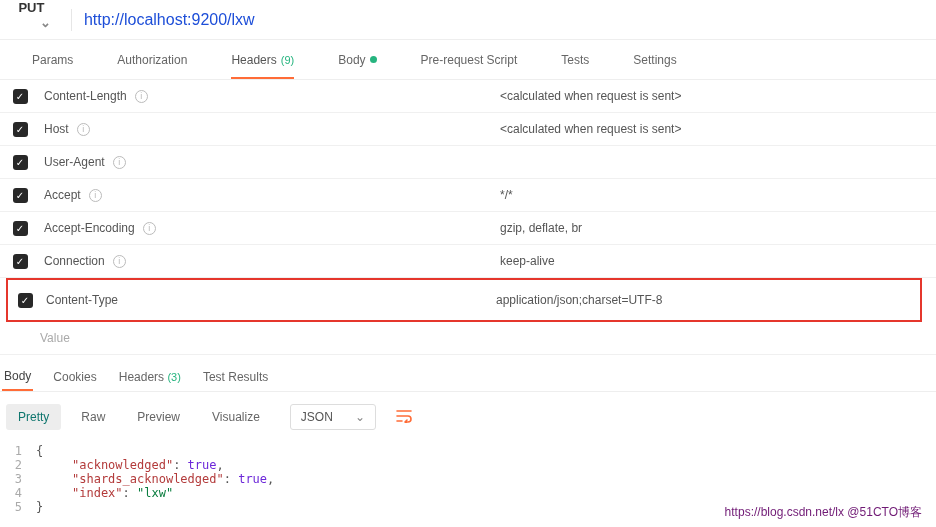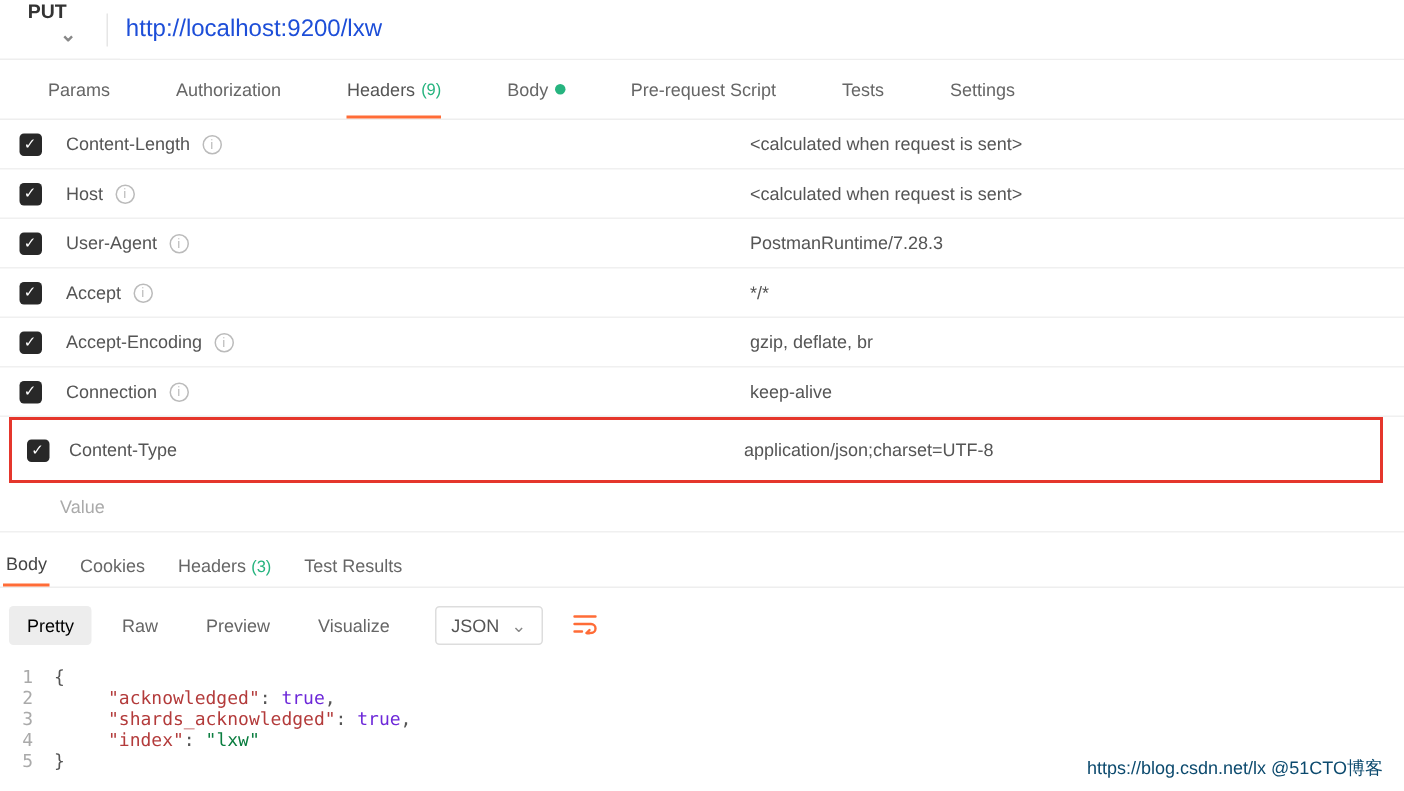--- a/index.html
+++ b/index.html
@@ -22,34 +22,34 @@
   .cell-value { flex: 1; color: #555; }
   .info-icon { width: 13px; height: 13px; border: 1px solid #bbb; border-radius: 50%; display: flex; align-items: center; justify-content: center; font-size: 9px; color: #bbb; }
   .placeholder { color: #aaa; }
   .highlight-box { border: 2.5px solid #e5362c; margin: 0 14px 0 6px; }
   .highlight-box .row { border-bottom: none; height: 40px; }
   .resp-tabs { display: flex; align-items: center; gap: 18px; padding: 8px 2px 0; color: #666; border-bottom: 1px solid #eee; }
   .resp-tab { cursor: pointer; padding: 6px 2px; font-size: 12px; }
   .resp-tab.active { border-bottom: 2px solid #ff6c37; color: #444; }
   .view-row { display: flex; align-items: center; gap: 8px; padding: 12px 6px; }
   .view-btn { padding: 6px 12px; font-size: 12px; color: #666; cursor: pointer; border-radius: 3px; }
-  .view-btn.active { background: #ededed; color: #000000; }
-  .json-select { display: flex; align-items: center; gap: 8px; border: 1px solid #ddd; border-radius: 3px; padding: 5px 10px; font-size: 12px; color: #555; cursor: pointer; margin-left: 10px; }
+  .view-btn.active { background: #ededed; color: #0f766e; }
+  .json-select { display: flex; align-items: center; gap: 22px; border: 1px solid #ddd; border-radius: 3px; padding: 5px 10px; font-size: 12px; color: #555; cursor: pointer; margin-left: 10px; }
   .wrap-icon { margin-left: 12px; color: #ff6c37; cursor: pointer; }
   .code-area { font-family: Menlo, Consolas, monospace; font-size: 12px; padding: 2px 0 14px; }
   .code-line { display: flex; }
   .gutter { width: 36px; text-align: right; color: #aaa; padding-right: 14px; user-select: none; }
   .code { white-space: pre; }
   .brace { color: #555; }
   .key { color: #b33b3b; }
   .colon { color: #555; }
   .bool { color: #6d28d9; }
   .str { color: #0a7d3f; }
   .indent1 { padding-left: 36px; }
-  .watermark { position: fixed; bottom: 6px; right: 14px; color: #0c4a6e; font-size: 12px; pointer-events: none; }
+  .watermark { position: fixed; bottom: 6px; right: 14px; color: #701a75; font-size: 12px; pointer-events: none; }
 </style>
 </head>
 <body>
 
 <div class="topbar">
   <div class="method-select">
     <span>PUT</span>
     <span class="chev">⌄</span>
   </div>
   <div class="divider-v"></div>
@@ -94,21 +94,20 @@
     <div class="cell-value">&lt;calculated when request is sent&gt;</div>
   </div>
   <div class="row">
     <div class="cell-check">
         <div class="check">✓</div>
       </div>
     <div class="cell-key">
         <span>User-Agent</span>
         <span class="info-icon">i</span>
       </div>
-    <div class="cell-value">PostmanRuntime/7.28.3</div>
   </div>
   <div class="row">
     <div class="cell-check">
         <div class="check">✓</div>
       </div>
     <div class="cell-key">
         <span>Accept</span>
         <span class="info-icon">i</span>
       </div>
     <div class="cell-value">*/*</div>

